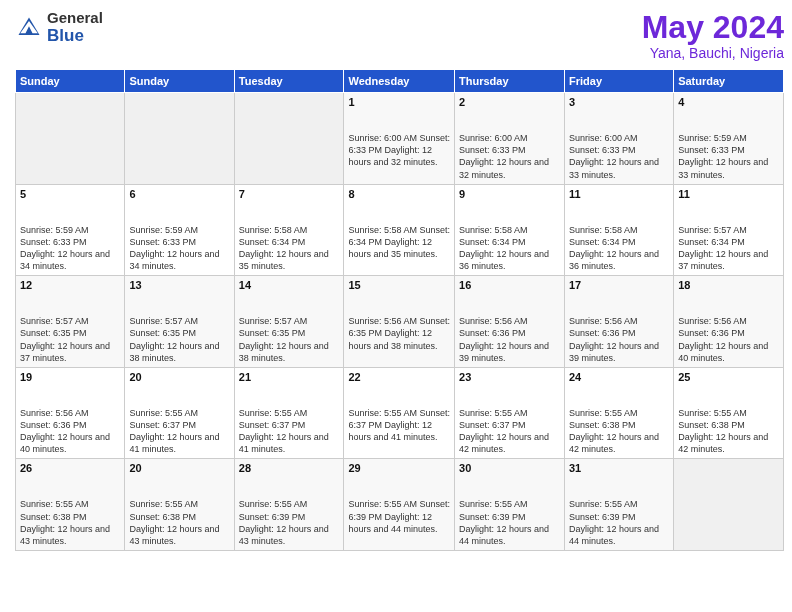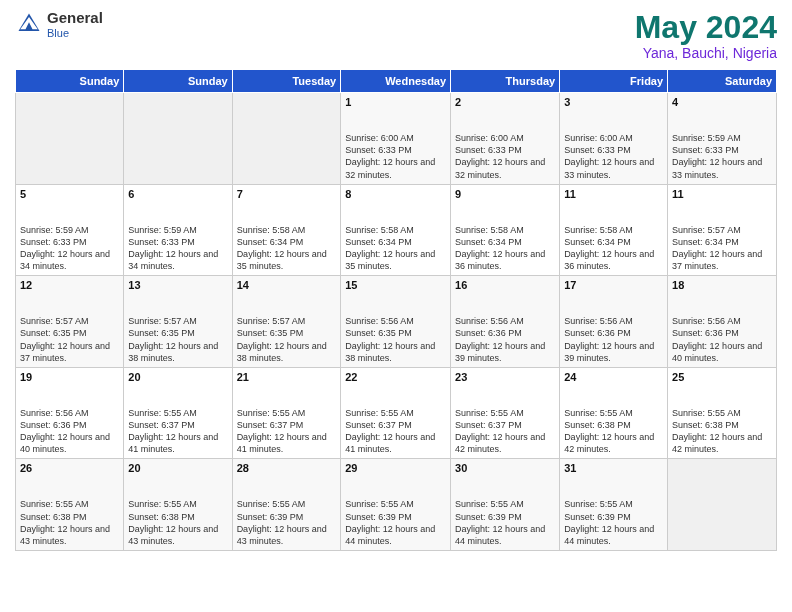--- a/index.html
+++ b/index.html
@@ -7,21 +7,21 @@
       font-family: Arial, sans-serif;
       background: #fff;
       width: 792px;
       min-height: 612px;
       padding: 0;
     }
     .page {
       width: 792px;
       min-height: 612px;
       background: #fff;
-      padding: 10px 15px 15px 15px;
+      padding: 10px 8px 15px 15px;
     }
     .header {
       display: flex;
       justify-content: space-between;
       align-items: flex-start;
       margin-bottom: 8px;
     }
     .logo {
       display: flex;
       align-items: center;
@@ -31,50 +31,50 @@
       display: flex;
       flex-direction: column;
       line-height: 1.1;
     }
     .logo-general {
       font-size: 15px;
       font-weight: bold;
       color: #333;
     }
     .logo-blue {
-      font-size: 11px;
-      font-weight: normal;
+      font-size: 17px;
+      font-weight: bold;
       color: #2255aa;
     }
     .logo-icon {
       width: 28px;
       height: 28px;
     }
     .title-block {
       text-align: right;
     }
     .title-month {
       font-size: 32px;
       font-weight: bold;
-      color: #0f766e;
+      color: #6d28d9;
       line-height: 1.1;
     }
     .title-location {
       font-size: 14px;
       color: #6d28d9;
     }
     .calendar {
       width: 100%;
       border-collapse: collapse;
       font-size: 10px;
     }
     .calendar thead tr th {
       background: #2255cc;
       color: #fff;
-      text-align: right;
+      text-align: left;
       padding: 5px 4px;
       font-size: 11px;
       font-weight: bold;
       border: 1px solid #fff;
     }
     .calendar tbody tr td {
       border: 1px solid #ccc;
       vertical-align: top;
       padding: 3px 4px;
       width: 113px;

